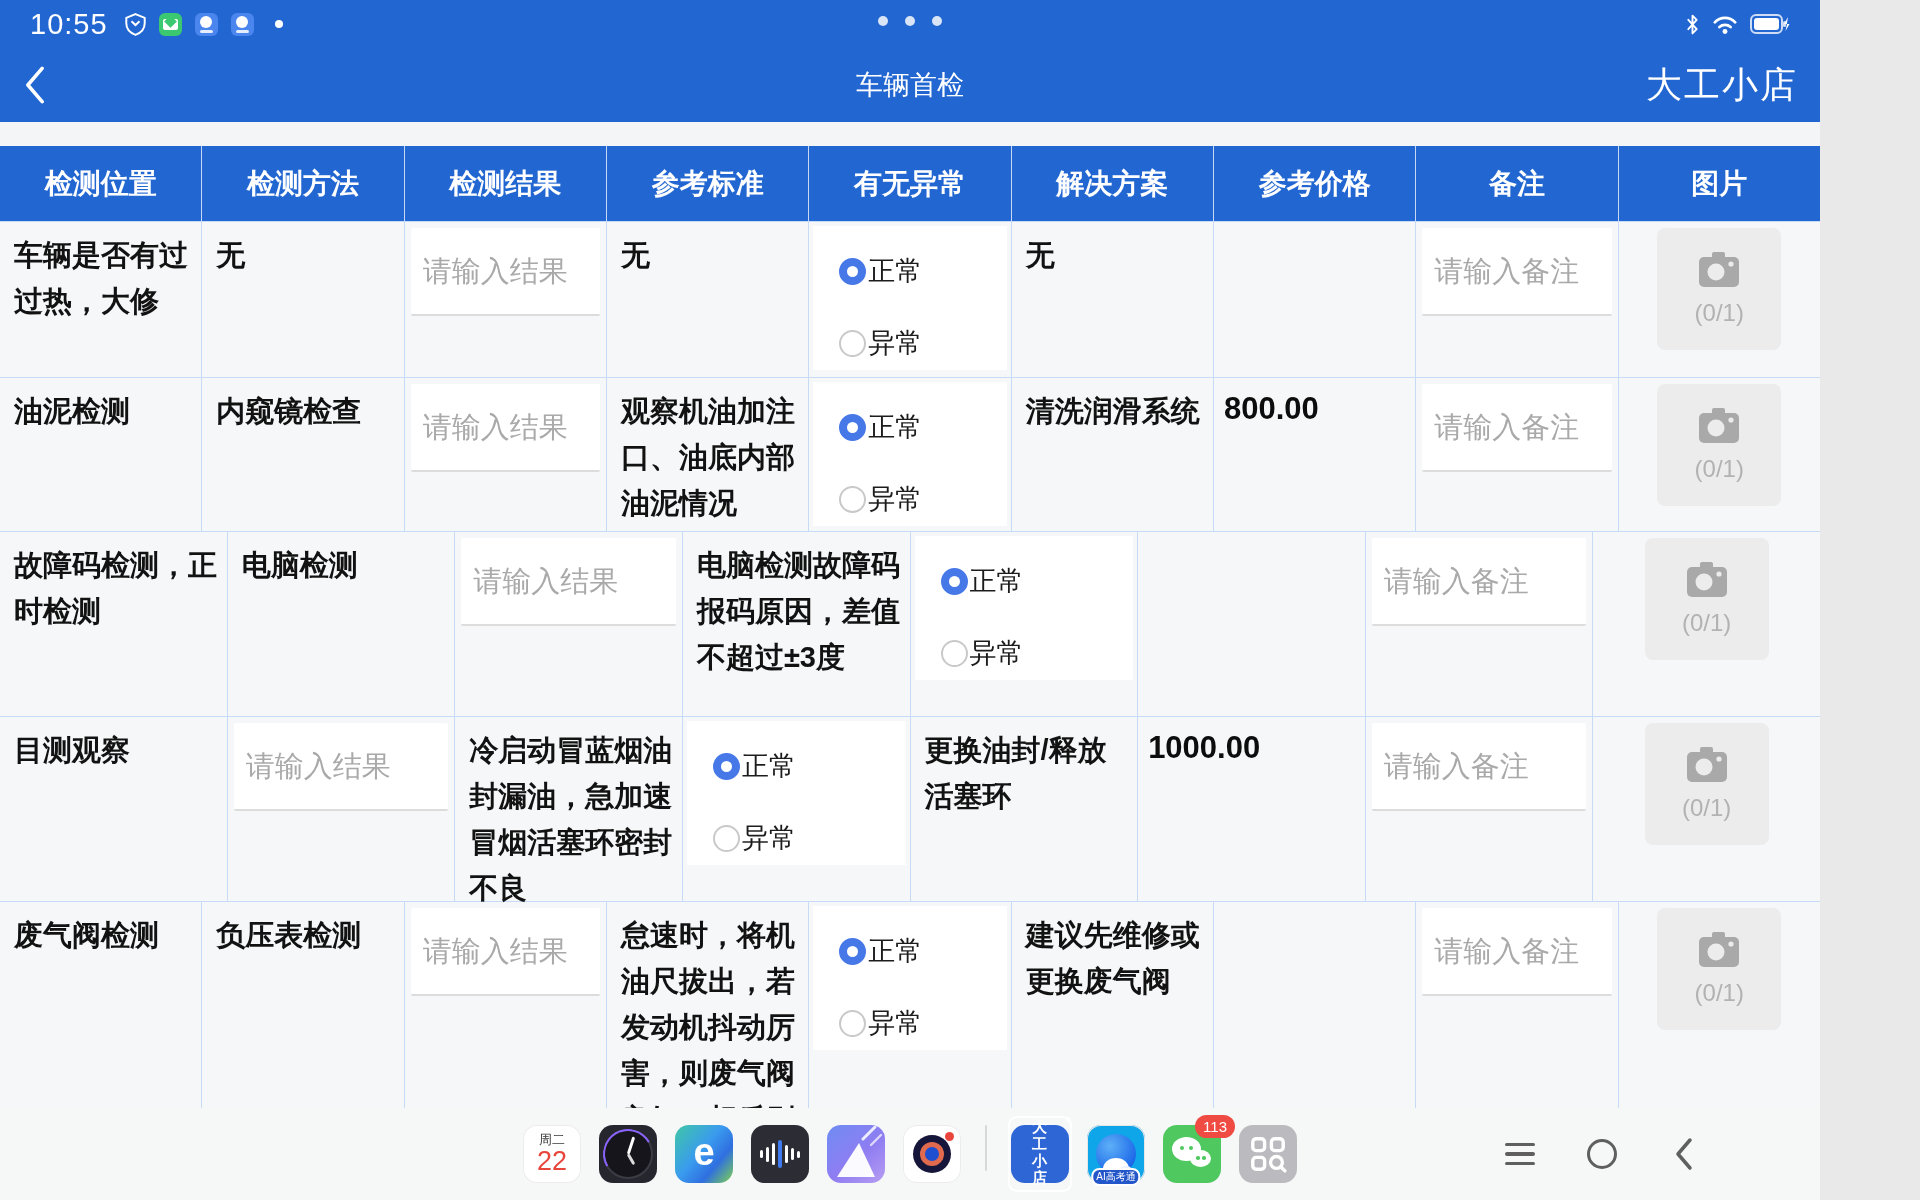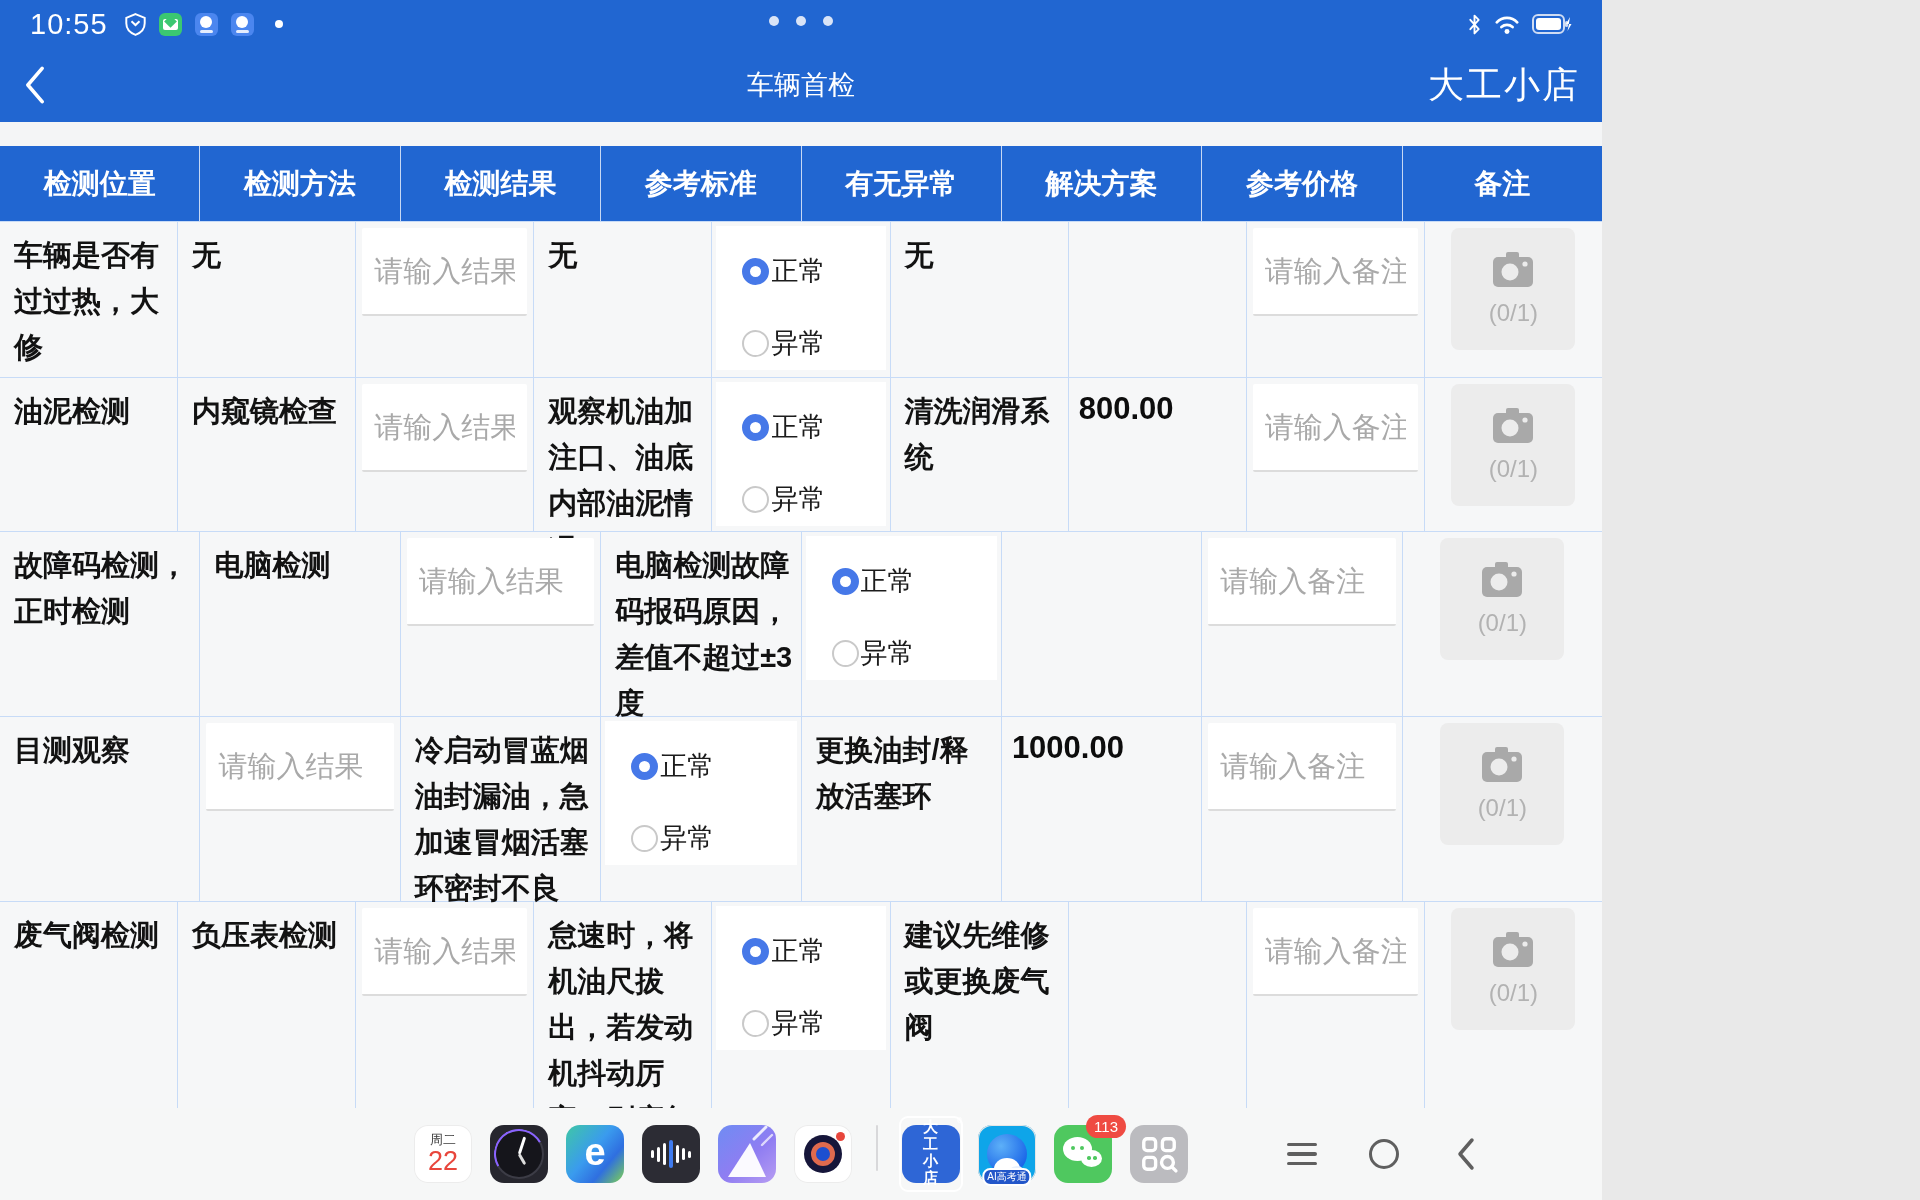--- a/index.html
+++ b/index.html
@@ -1,17 +1,17 @@
 <!DOCTYPE html>
 <html><head>
 <meta charset="utf-8">
 <style>
   html,body{margin:0;padding:0;background:#e9e9e9;}
   *{box-sizing:border-box;}
-  .screen{position:relative;width:1602px;height:1200px;overflow:hidden;
+  .screen{position:relative;width:1820px;height:1200px;overflow:hidden;
     font-family:"Liberation Sans","DejaVu Sans",sans-serif;background:#f6f7f8;}
 
   
   .statusbar{height:48px;background:#2166d1;position:relative;display:flex;align-items:center;
     padding:0 30px;color:#fff;}
   .sb-left{display:flex;align-items:center;gap:13px;}
   .sb-time{font-size:29px;font-weight:500;letter-spacing:1px;margin-right:4px;}
   .mini{width:23px;height:23px;border-radius:6px;position:relative;flex:0 0 auto;}
   .mini.green{background:#3bc871;}
   .mini.green:before{content:'';position:absolute;left:4px;top:6px;width:15px;height:11px;background:#fff;border-radius:2px;}
@@ -180,20 +180,21 @@
 
   <div class="thead">
     <div class="th">检测位置</div>
     <div class="th">检测方法</div>
     <div class="th">检测结果</div>
     <div class="th">参考标准</div>
     <div class="th">有无异常</div>
     <div class="th">解决方案</div>
     <div class="th">参考价格</div>
     <div class="th">备注</div>
+    <div class="th">图片</div>
   </div>
 
   <div class="tbody">
 
     <div class="tr" style="height:156px">
       <div class="td">
           <div class="txt">车辆是否有过过热，大修</div>
         </div>
       <div class="td">
           <div class="txt">无</div>

